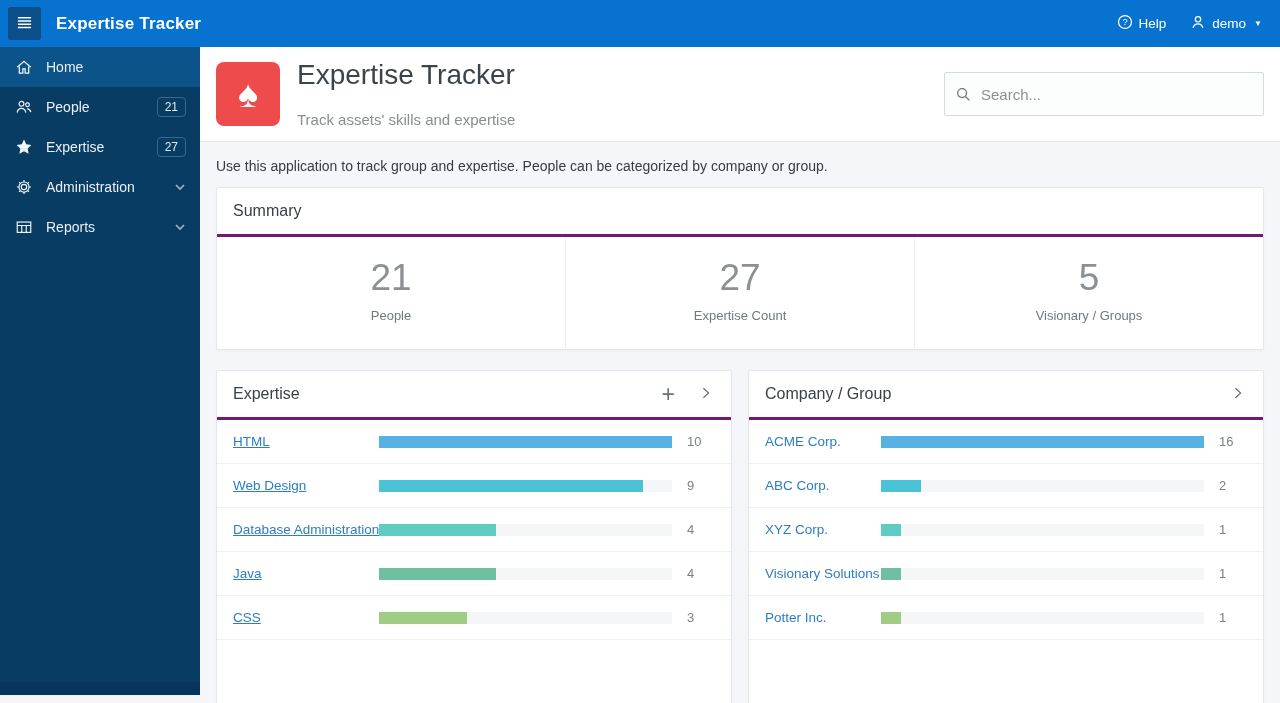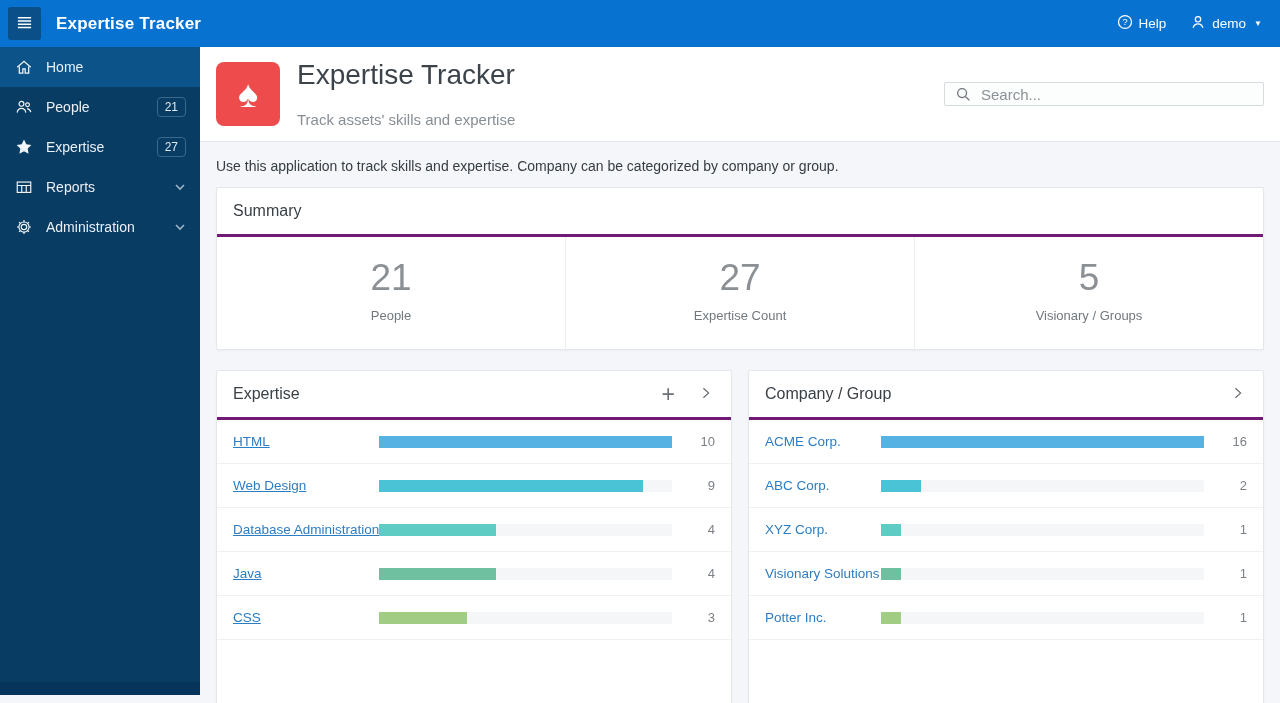--- a/index.html
+++ b/index.html
@@ -29,21 +29,21 @@
 
   
   .main{margin-left:200px;margin-top:47px;width:1080px;height:656px;overflow:hidden;background:#f4f6f9;}
   .main-header{background:#fff;height:95px;border-bottom:1px solid #e4e8ec;
     display:flex;align-items:center;padding:0 16px;}
   .app-icon{width:64px;height:64px;background:#ee4b4c;border-radius:8px;display:flex;
     align-items:center;justify-content:center;color:#fff;font-size:38px;flex:0 0 64px;}
   .title-block{margin-left:17px;}
   .page-title{font-size:28px;color:#3c434a;line-height:1.1;}
   .page-subtitle{font-size:15px;color:#878e94;margin-top:20px;}
-  .search-box{margin-left:auto;width:320px;height:24px;border:1px solid #d6dbe0;border-radius:2px;
+  .search-box{margin-left:auto;width:320px;height:44px;border:1px solid #d6dbe0;border-radius:2px;
     background:#fcfdfd;display:flex;align-items:center;padding:0 10px;}
   .search-box .sicon{color:#6f767d;display:flex;align-items:center;}
   .search-box input{border:none;outline:none;background:transparent;font-size:15px;color:#444b52;
     margin-left:8px;flex:1;font-family:inherit;}
   .search-box input::placeholder{color:#8a9196;}
 
   .body-area{padding:13px 16px;}
   .intro-text{font-size:14px;color:#353c42;margin:3px 0 13px;}
 
   .card{background:#fff;border:1px solid #e5e8eb;border-radius:2px;box-shadow:0 1px 2px rgba(0,0,0,.04);}
@@ -63,21 +63,21 @@
 
   
   .cards-row{display:flex;gap:16px;margin-top:20px;}
   .cards-row .card{flex:1;height:420px;}
   .bar-row{height:44px;display:flex;align-items:center;padding:0 16px;border-bottom:1px solid #eef1f3;}
   .bar-link{font-size:13.5px;color:#2d7dc3;text-decoration:none;white-space:nowrap;overflow:hidden;}
   .card-expertise .bar-link{width:146px;flex:0 0 146px;text-decoration:underline;}
   .card-company .bar-link{width:116px;flex:0 0 116px;}
   .bar-track{flex:1;height:12px;background:#f5f6f7;margin-right:15px;}
   .bar-fill{height:100%;}
-  .bar-value{width:28px;text-align:right;font-size:13px;color:#7b8187;}
+  .bar-value{width:28px;text-align:left;font-size:13px;color:#7b8187;}
 </style>
 </head>
 <body>
 
 <header class="topbar">
   <button class="hamburger-btn">
     <span>
       <svg viewBox="0 0 18 18" width="17" height="17" fill="none" stroke="currentColor" stroke-width="1.6">
           <path d="M2 4h14M2 7.4h14M2 10.8h14M2 14.2h14"></path>
         </svg>
@@ -138,41 +138,41 @@
             <path d="M10 1.8l2.5 5.2 5.7.8-4.1 4 1 5.7-5.1-2.7-5.1 2.7 1-5.7-4.1-4 5.7-.8z"></path>
           </svg>
         </span>
     <span class="nav-label">Expertise</span>
     <span class="nav-badge">27</span>
 
   </div>
       <div class="nav-item">
     <span class="nav-icon">
           <svg viewBox="0 0 20 20" width="18" height="18" fill="none" stroke="currentColor" stroke-width="1.3">
-            <rect x="2.5" y="4.5" width="15" height="11.5"></rect>
-            <path d="M2.5 8.3h15M7.5 8.3V16M12.5 8.3V16"></path>
-          </svg>
-        </span>
-    <span class="nav-label">Reports</span>
+            <circle cx="10" cy="10" r="3"></circle>
+            <circle cx="10" cy="10" r="5.6"></circle>
+            <path d="M10 2.2v2.2M10 15.6v2.2M2.2 10h2.2M15.6 10h2.2M4.5 4.5l1.5 1.5M14 14l1.5 1.5M15.5 4.5L14 6M6 14l-1.5 1.5"></path>
+          </svg>
+        </span>
+    <span class="nav-label">Administration</span>
 
     <span class="nav-chevron">
       <svg viewBox="0 0 12 12" width="12" height="12" fill="none" stroke="currentColor" stroke-width="1.6">
             <path d="M2 4l4 4 4-4"></path>
           </svg>
     </span>
   </div>
       <div class="nav-item">
     <span class="nav-icon">
           <svg viewBox="0 0 20 20" width="18" height="18" fill="none" stroke="currentColor" stroke-width="1.3">
-            <circle cx="10" cy="10" r="3"></circle>
-            <circle cx="10" cy="10" r="5.6"></circle>
-            <path d="M10 2.2v2.2M10 15.6v2.2M2.2 10h2.2M15.6 10h2.2M4.5 4.5l1.5 1.5M14 14l1.5 1.5M15.5 4.5L14 6M6 14l-1.5 1.5"></path>
-          </svg>
-        </span>
-    <span class="nav-label">Administration</span>
+            <rect x="2.5" y="4.5" width="15" height="11.5"></rect>
+            <path d="M2.5 8.3h15M7.5 8.3V16M12.5 8.3V16"></path>
+          </svg>
+        </span>
+    <span class="nav-label">Reports</span>
 
     <span class="nav-chevron">
       <svg viewBox="0 0 12 12" width="12" height="12" fill="none" stroke="currentColor" stroke-width="1.6">
             <path d="M2 4l4 4 4-4"></path>
           </svg>
     </span>
   </div>
     </div>
   <div class="sidebar-footer"></div>
 </nav>
@@ -190,21 +190,21 @@
         <svg viewBox="0 0 18 18" width="16" height="16" fill="none" stroke="currentColor" stroke-width="1.5">
             <circle cx="8" cy="8" r="5"></circle>
             <path d="M12 12l4.2 4.2"></path>
           </svg>
       </span>
       <input type="text" placeholder="Search..." style="">
     </div>
   </div>
 
   <div class="body-area">
-    <div class="intro-text">Use this application to track skills and expertise. Company can be categorized by company or group.</div>
+    <div class="intro-text">Use this application to track group and expertise. People can be categorized by company or group.</div>
 
     <section class="card">
       <div class="card-header">
         <div class="card-title">Summary</div>
       </div>
       <div class="stats-row" id="stats-row">
           <div class="stat-cell">
     <div class="stat-value">21</div>
     <div class="stat-label">People</div>
   </div>

